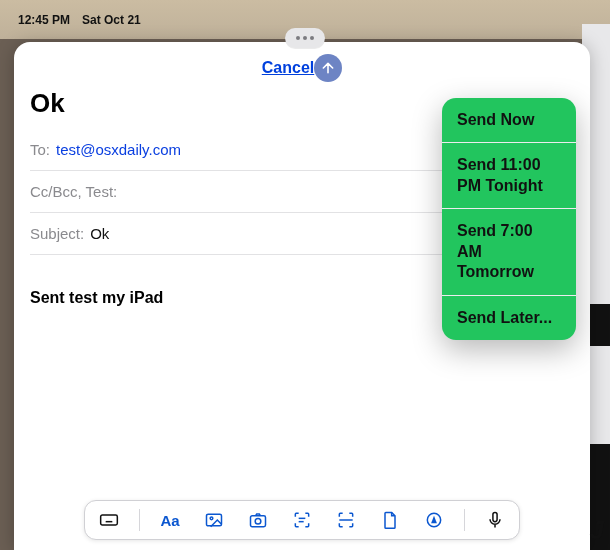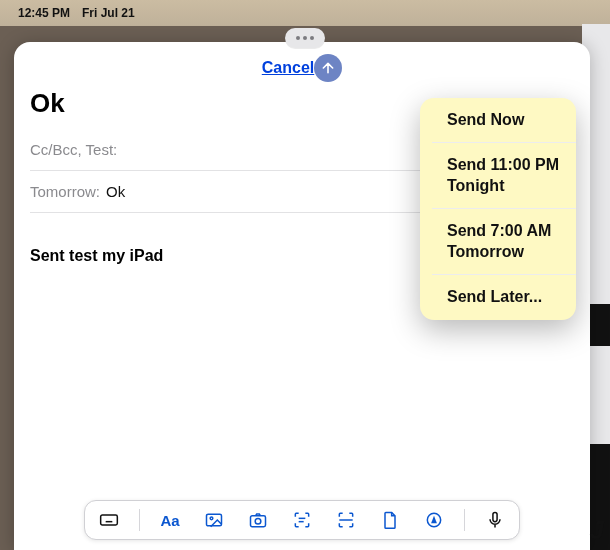--- a/index.html
+++ b/index.html
@@ -4,21 +4,21 @@
 <style>
   * { box-sizing: border-box; margin: 0; padding: 0; font-family: -apple-system, BlinkMacSystemFont, "Segoe UI", Helvetica, Arial, sans-serif; }
   body {
     width: 610px;
     height: 550px;
     background: #6b5f54;
     position: relative;
     overflow: hidden;
   }
   .statusbar {
-    height: 26px;
+    height: 39px;
     display: flex;
     align-items: center;
     padding: 0 18px;
     color: #111;
     font-size: 12px;
     font-weight: 600;
     background: linear-gradient(#cbbca2, #bfb19a);
   }
   .statusbar .time { margin-right: 12px; }
   .statusbar .date { }
@@ -94,27 +94,26 @@
     font-size: 16px;
   }
   .body-line { display:flex; align-items:center; }
   .caret { width:2px; height:18px; background:#0a66ff; display:inline-block; margin-left:1px; }
   .signature { margin-top: 22px; font-weight:700; font-size:16px; }
   
   .menu {
     position: absolute;
     right: 14px;
     top: 56px;
-    width: 156px;
-    background: #fef9c3;
+    width: 134px;
+    background: #22c55e;
     border-radius: 14px;
     box-shadow: 0 10px 30px rgba(0,0,0,.28);
     overflow:hidden;
     z-index: 20;
-    padding-left: 12px;
   }
   .menu-item {
     padding: 12px 15px;
     font-size: 16px;
     font-weight:600;
     color:#111;
     border-bottom:1px solid #ececee;
     line-height:1.28;
     cursor:pointer;
   }
@@ -147,21 +146,21 @@
   .tb-text { font-size:15px; font-weight:600; color:#0b57d0; }
   .corner-j {
     position:absolute; right:6px; bottom:4px; font-size:26px; font-weight:700; font-style:italic; color:#111;
   }
 </style>
 </head>
 <body>
 
 <div class="statusbar">
   <span class="time">12:45 PM</span>
-  <span class="date">Fri Jul 21</span>
+  <span class="date">Sat Oct 21</span>
 </div>
 
 <div class="bg-strip">
   <div class="dark1"></div>
   <div class="dark2"></div>
 </div>
 
 <div class="grabber">
   <span></span>
     <span></span>
@@ -174,27 +173,31 @@
     <span class="cancel">Cancel</span>
     <span class="sendbtn">
       <svg viewBox="0 0 24 24">
           <path d="M12 19V5M5 12l7-7 7 7" stroke="#fff" stroke-width="2.4" fill="none" stroke-linecap="round" stroke-linejoin="round"></path>
         </svg>
     </span>
   </div>
 
   <div class="subj-large">Ok</div>
 
+  <div class="row">
+    <span class="label">To:</span>
+    <span class="val-blue">test@osxdaily.com</span>
+  </div>
 
   <div class="row">
     <span class="label">Cc/Bcc, Test:</span>
   </div>
 
   <div class="row">
-    <span class="label">Tomorrow:</span>
+    <span class="label">Subject:</span>
     <span class="val">Ok</span>
   </div>
 
   <div class="body-area">
     <div class="signature">Sent test my iPad</div>
   </div>
 
   <div class="menu">
     <div class="menu-item">Send Now</div>
     <div class="menu-item">Send 11:00 PM Tonight</div>

